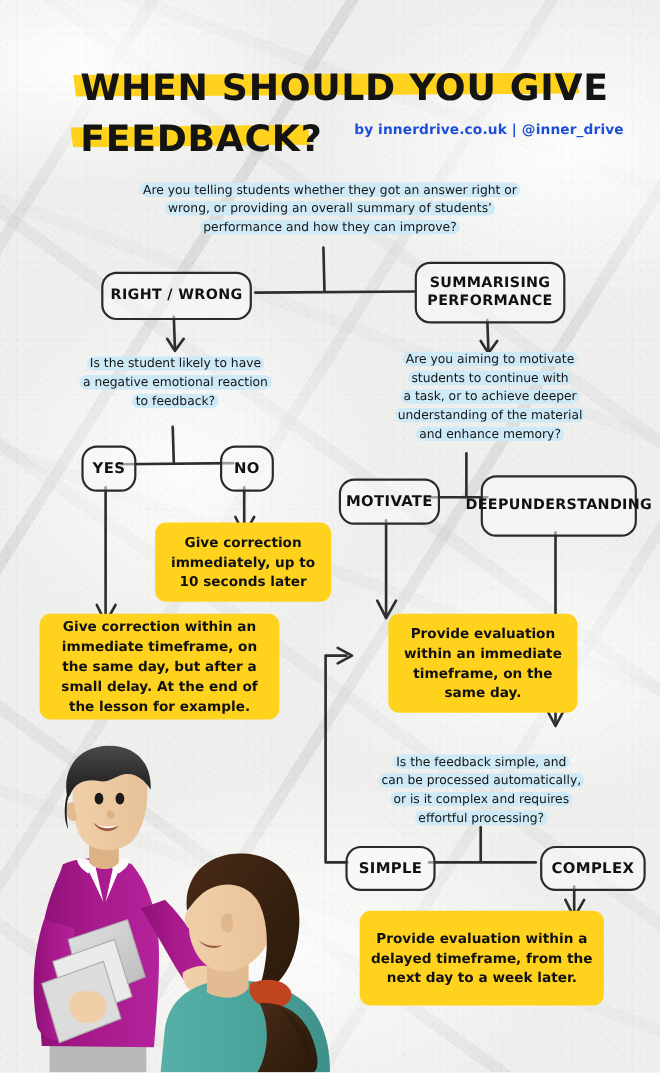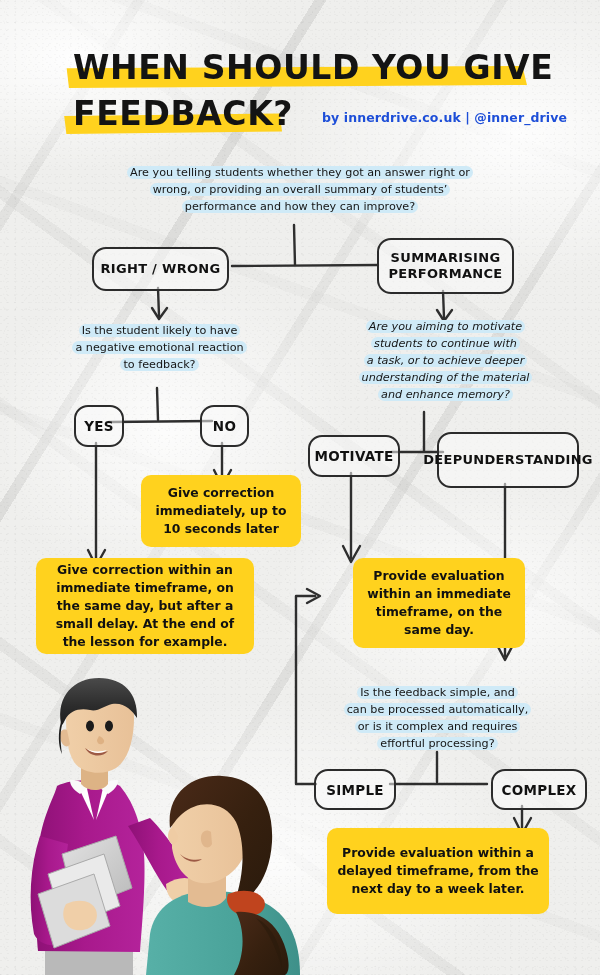--- a/index.html
+++ b/index.html
@@ -45,20 +45,21 @@
   #header{position:absolute;left:0;top:0;width:600px;height:150px;}
   .title-line{
     position:absolute;
     font-family:"DejaVu Sans", sans-serif;
     font-weight:bold;
     font-size:33px;
     letter-spacing:.6px;
     color:#141414;
     white-space:nowrap;
     z-index:3;
+    margin-top:12px;
   }
   #title1{left:73px;top:48px;}
   #title2{left:73px;top:94px;}
   .title-hl{position:absolute;background:#FFD21E;z-index:1;border-radius:3px;}
   #hl1{left:62px;top:66px;width:465px;height:22px;
        clip-path:polygon(1% 10%,99% 0%,100% 86%,1.5% 100%);}
   #hl2{left:62px;top:113px;width:220px;height:21px;
        clip-path:polygon(1% 14%,99% 2%,100% 88%,2% 100%);}
   #byline{
     position:absolute;left:322px;top:110px;
@@ -194,21 +195,21 @@
     <span>to feedback?</span>
   </div>
 
   <div class="node small" style="left:74px;top:405px;width:46px;height:38px;">
     <span>YES</span>
   </div>
   <div class="node small" style="left:200px;top:405px;width:45px;height:38px;">
     <span>NO</span>
   </div>
 
-  <div class="qtext" style="left:343px;top:318px;width:205px;font-style:italic;">
+  <div class="qtext" style="left:343px;top:318px;width:205px;">
     <span>Are you aiming to motivate</span><br>
     <span>students to continue with</span><br>
     <span>a task, or to achieve deeper</span><br>
     <span>understanding of the material</span><br>
     <span>and enhance memory?</span>
   </div>
 
   <div class="node small" style="left:308px;top:435px;width:88px;height:38px;">
     <span>MOTIVATE</span>
   </div>

